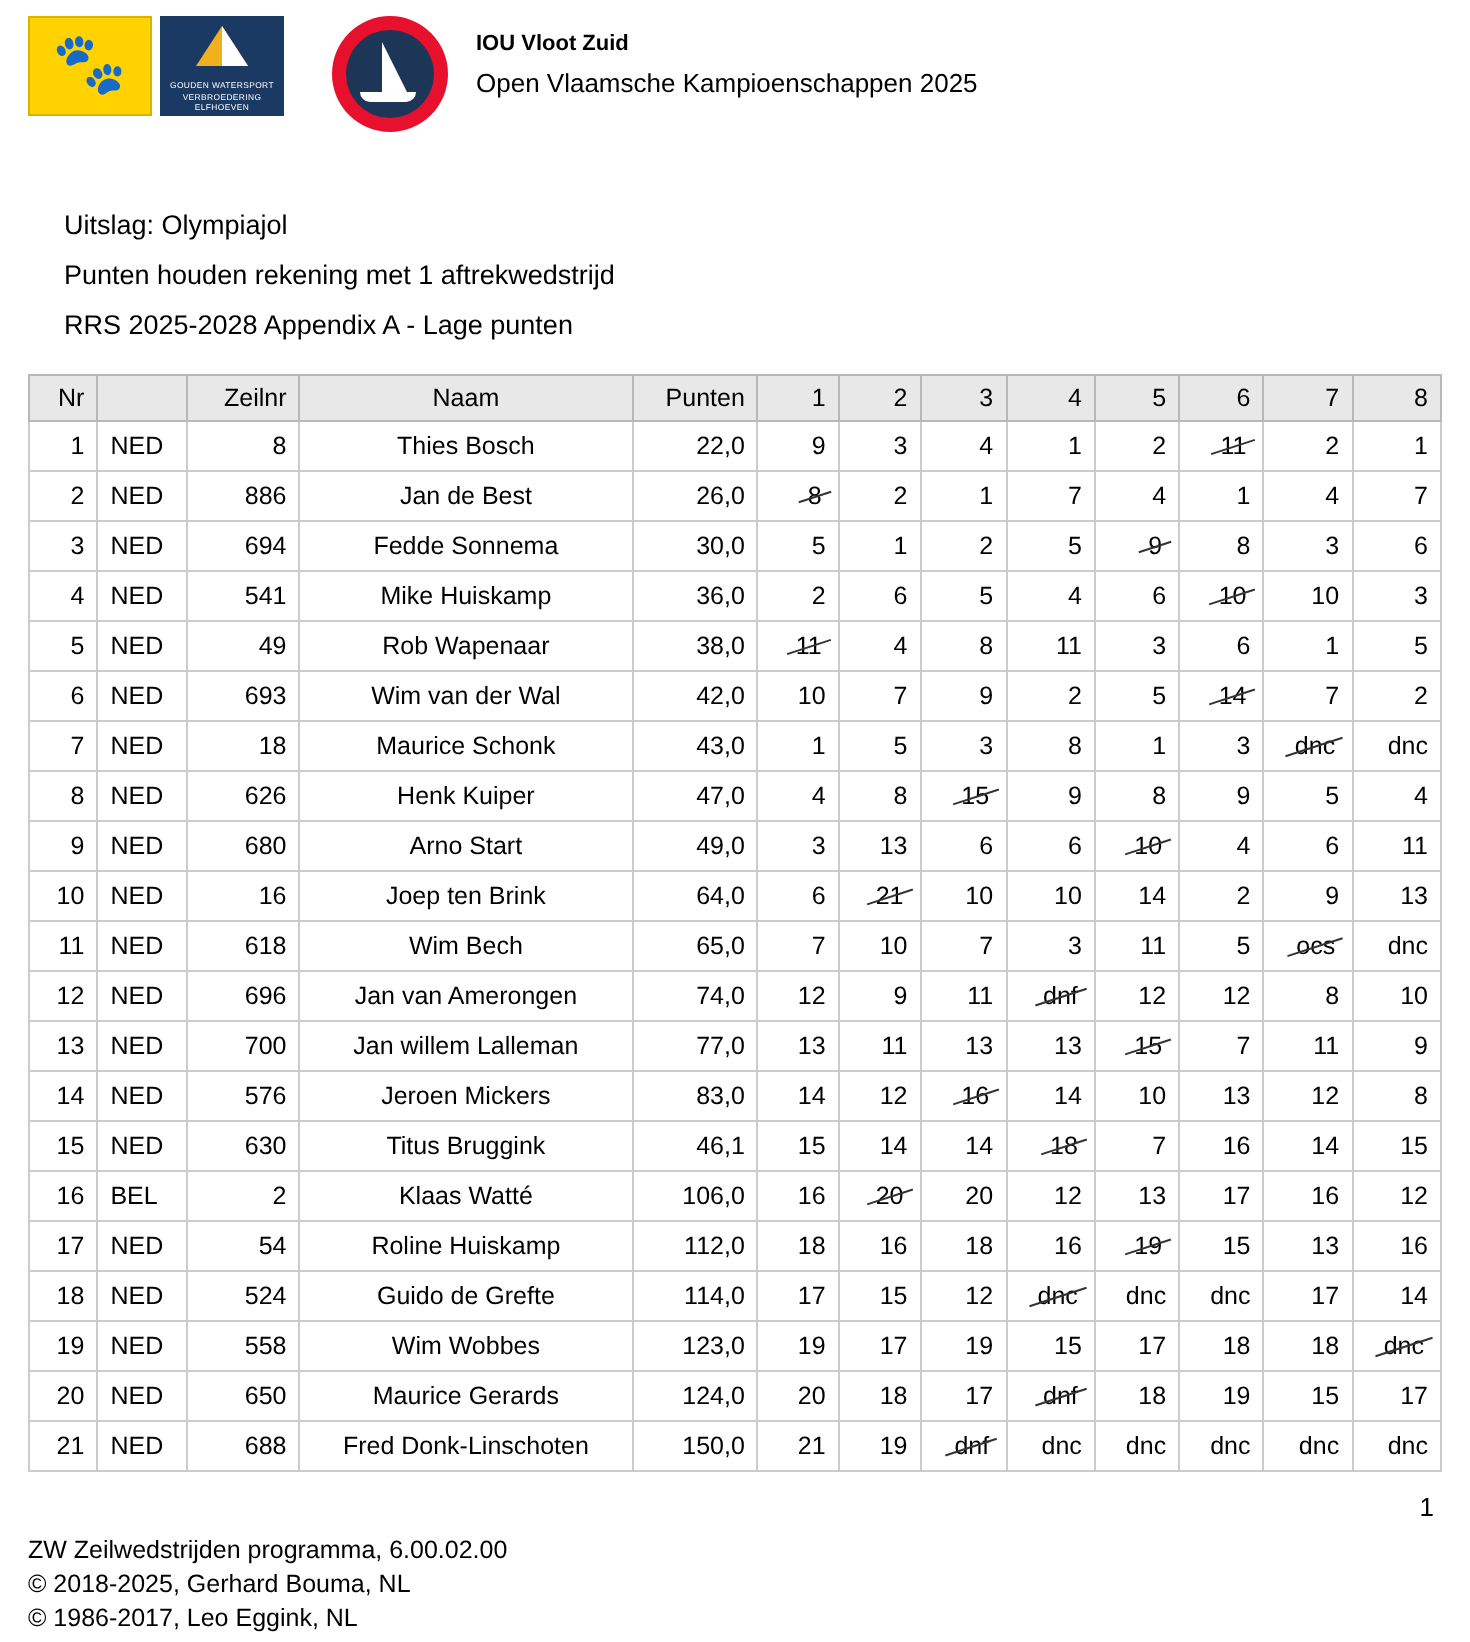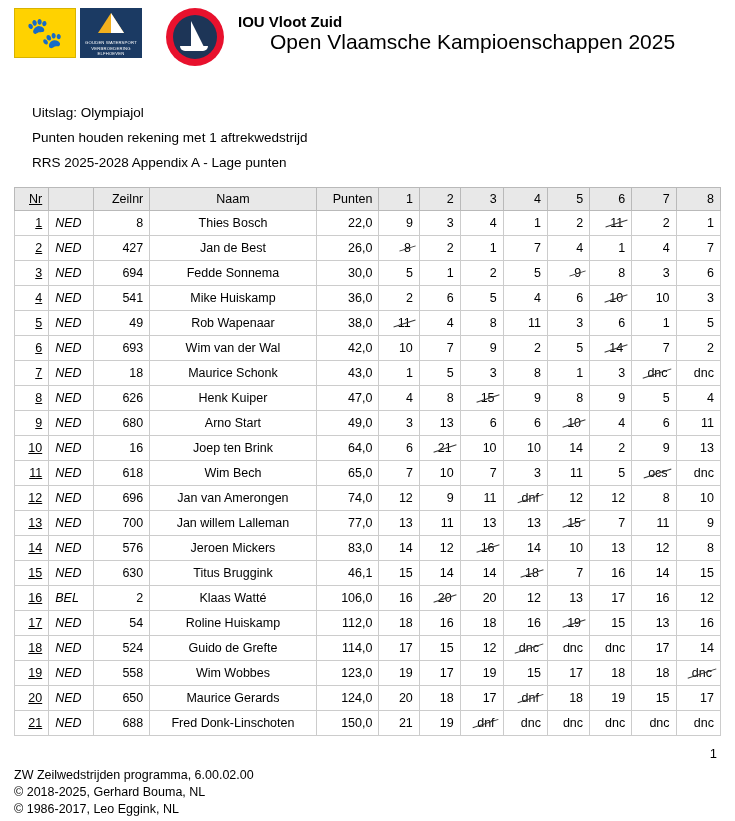--- a/index.html
+++ b/index.html
@@ -120,28 +120,27 @@
     width: 28px;
     height: 5px;
     background: #ffffff;
     border-radius: 0 0 10px 10px;
   }
   .title-block {
     margin-left: 14px;
     padding-top: 4px;
   }
   .title-main {
-    font-size: 15px;
+    font-size: 11px;
     font-weight: bold;
     line-height: 20px;
   }
   .title-sub {
-    font-size: 21px;
+    font-size: 13px;
     line-height: 20px;
-    margin-left: 32px;
   }
 
   
   .intro {
     padding: 28px 0 0 32px;
   }
   .intro div {
     font-size: 13.5px;
     line-height: 25px;
   }
@@ -160,22 +159,22 @@
     height: 22px;
     padding: 0 6px;
     white-space: nowrap;
   }
   table.results td {
     border: 1px solid #cccccc;
     height: 24px;
     padding: 0 6px;
     white-space: nowrap;
   }
-  .c-nr      { width: 30px;  text-align: right; text-decoration: underline; }
-  .c-nat     { width: 38px;  text-align: left; font-style: italic; }
+  .c-nr      { width: 30px;  text-align: right; }
+  .c-nat     { width: 38px;  text-align: left; }
   .c-zeilnr  { width: 58px;  text-align: right; }
   .c-naam    { width: 190px; text-align: center; }
   .c-punten  { width: 62px;  text-align: right; }
   .c-race    { width: 40px;  text-align: right; }
 
   
   .disc {
     position: relative;
     display: inline-block;
     padding: 0 2px;
@@ -265,21 +264,21 @@
         <td class="c-race"><span>4</span></td>
         <td class="c-race"><span>1</span></td>
         <td class="c-race"><span>2</span></td>
         <td class="c-race"><span class="disc">11</span></td>
         <td class="c-race"><span>2</span></td>
         <td class="c-race"><span>1</span></td>
       </tr>
       <tr>
         <td class="c-nr">2</td>
         <td class="c-nat">NED</td>
-        <td class="c-zeilnr">427</td>
+        <td class="c-zeilnr">886</td>
         <td class="c-naam">Jan de Best</td>
         <td class="c-punten">26,0</td>
         <td class="c-race"><span class="disc">8</span></td>
         <td class="c-race"><span>2</span></td>
         <td class="c-race"><span>1</span></td>
         <td class="c-race"><span>7</span></td>
         <td class="c-race"><span>4</span></td>
         <td class="c-race"><span>1</span></td>
         <td class="c-race"><span>4</span></td>
         <td class="c-race"><span>7</span></td>

